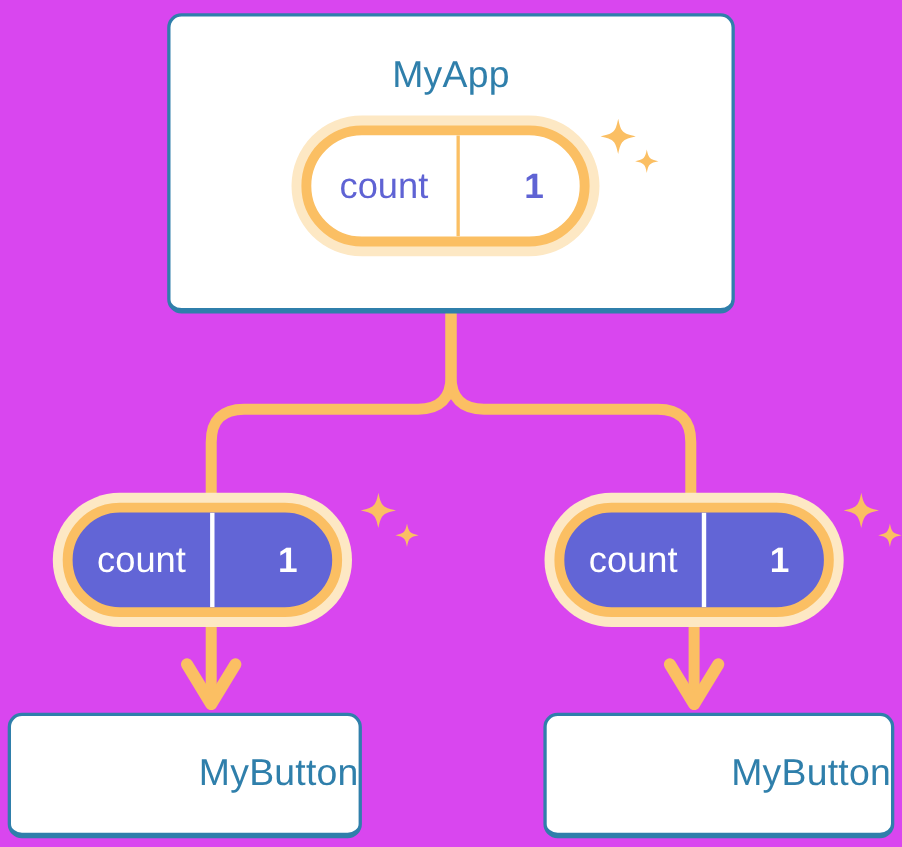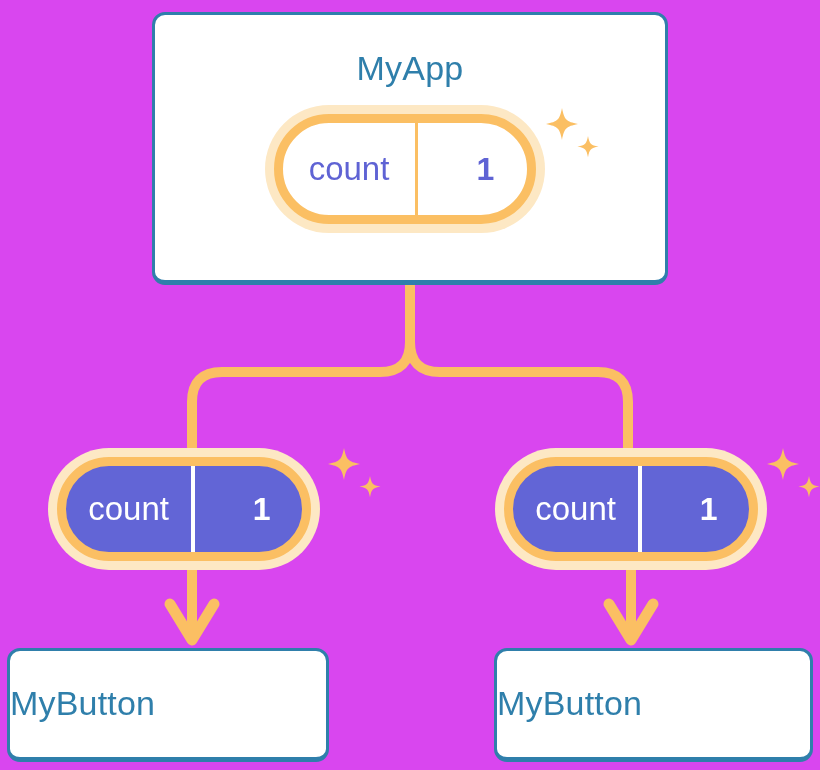--- a/index.html
+++ b/index.html
@@ -60,21 +60,21 @@
   
   .leaf-card {
     position: absolute;
     background: #ffffff;
     border: 3px solid #2f7fab;
     border-bottom-width: 5px;
     border-radius: 13px;
     box-sizing: border-box;
     display: flex;
     align-items: center;
-    justify-content: flex-start;
+    justify-content: flex-end;
   }
   #card-button-left {
     left: 7px;
     top: 648px;
     width: 322px;
     height: 114px;
   }
   #card-button-right {
     left: 494px;
     top: 648px;

